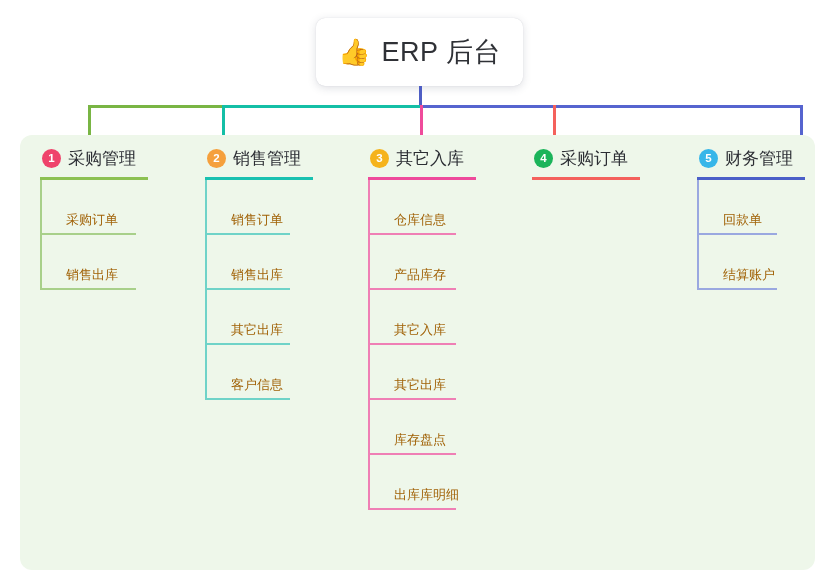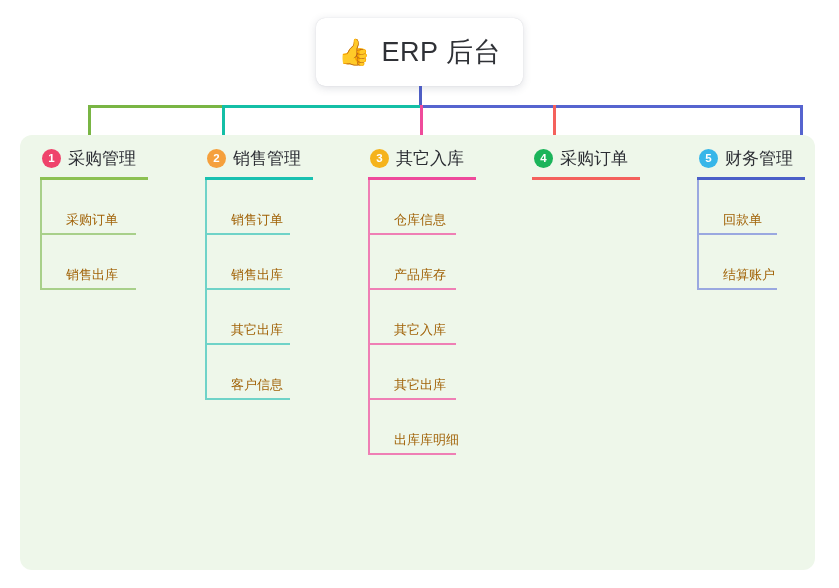--- a/index.html
+++ b/index.html
@@ -172,20 +172,25 @@
             <span class="leaf-label">其它入库</span>
             <span class="leaf-rule" style="width: 88px; background: rgb(239, 127, 181);"></span>
           </div>
           <div class="leaf">
             <span class="leaf-spine" style="background: rgb(239, 127, 181);"></span>
             <span class="leaf-label">其它出库</span>
             <span class="leaf-rule" style="width: 88px; background: rgb(239, 127, 181);"></span>
           </div>
           <div class="leaf">
             <span class="leaf-spine" style="background: rgb(239, 127, 181);"></span>
+            <span class="leaf-label">库存盘点</span>
+            <span class="leaf-rule" style="width: 88px; background: rgb(239, 127, 181);"></span>
+          </div>
+          <div class="leaf">
+            <span class="leaf-spine" style="background: rgb(239, 127, 181);"></span>
             <span class="leaf-label">出库库明细</span>
             <span class="leaf-rule" style="width: 88px; background: rgb(239, 127, 181);"></span>
           </div>
         </div>
       </div>
       <div class="col" style="left: 532px; top: 146px; position: absolute;">
         <div class="col-head">
           <span class="badge" style="background: rgb(27, 180, 90);">4</span>
           <span class="col-title">采购订单</span>
         </div>

